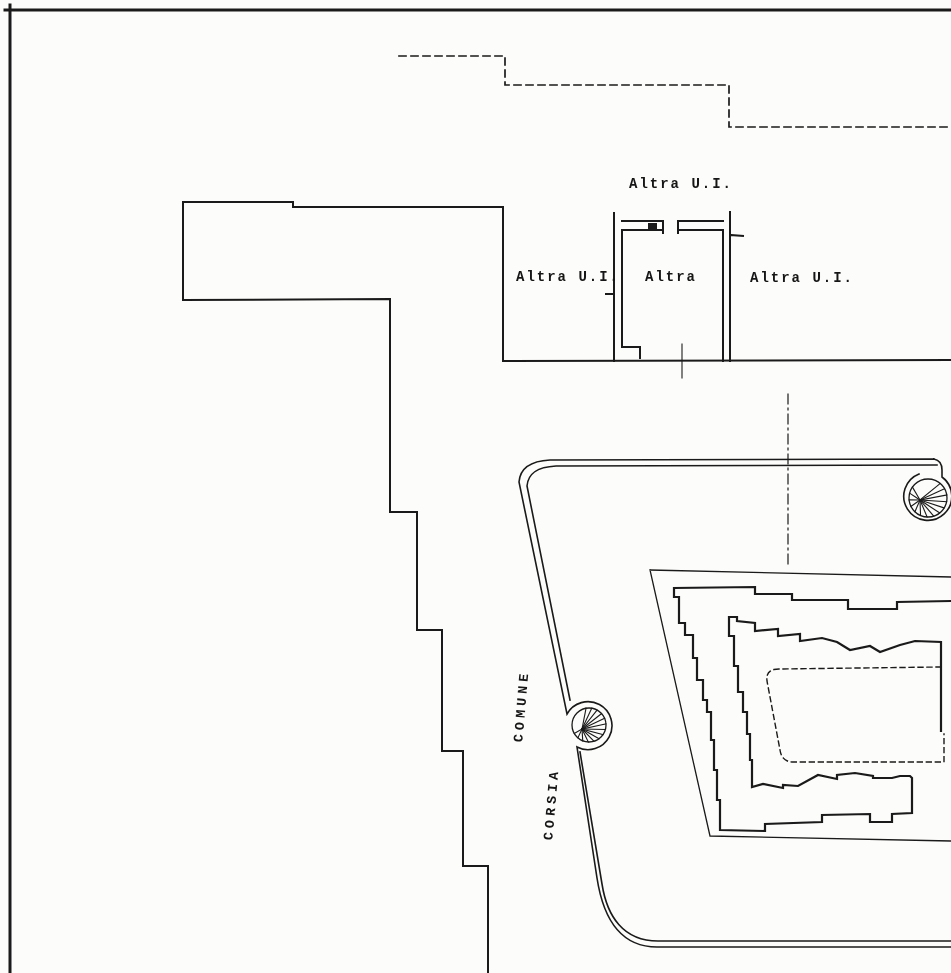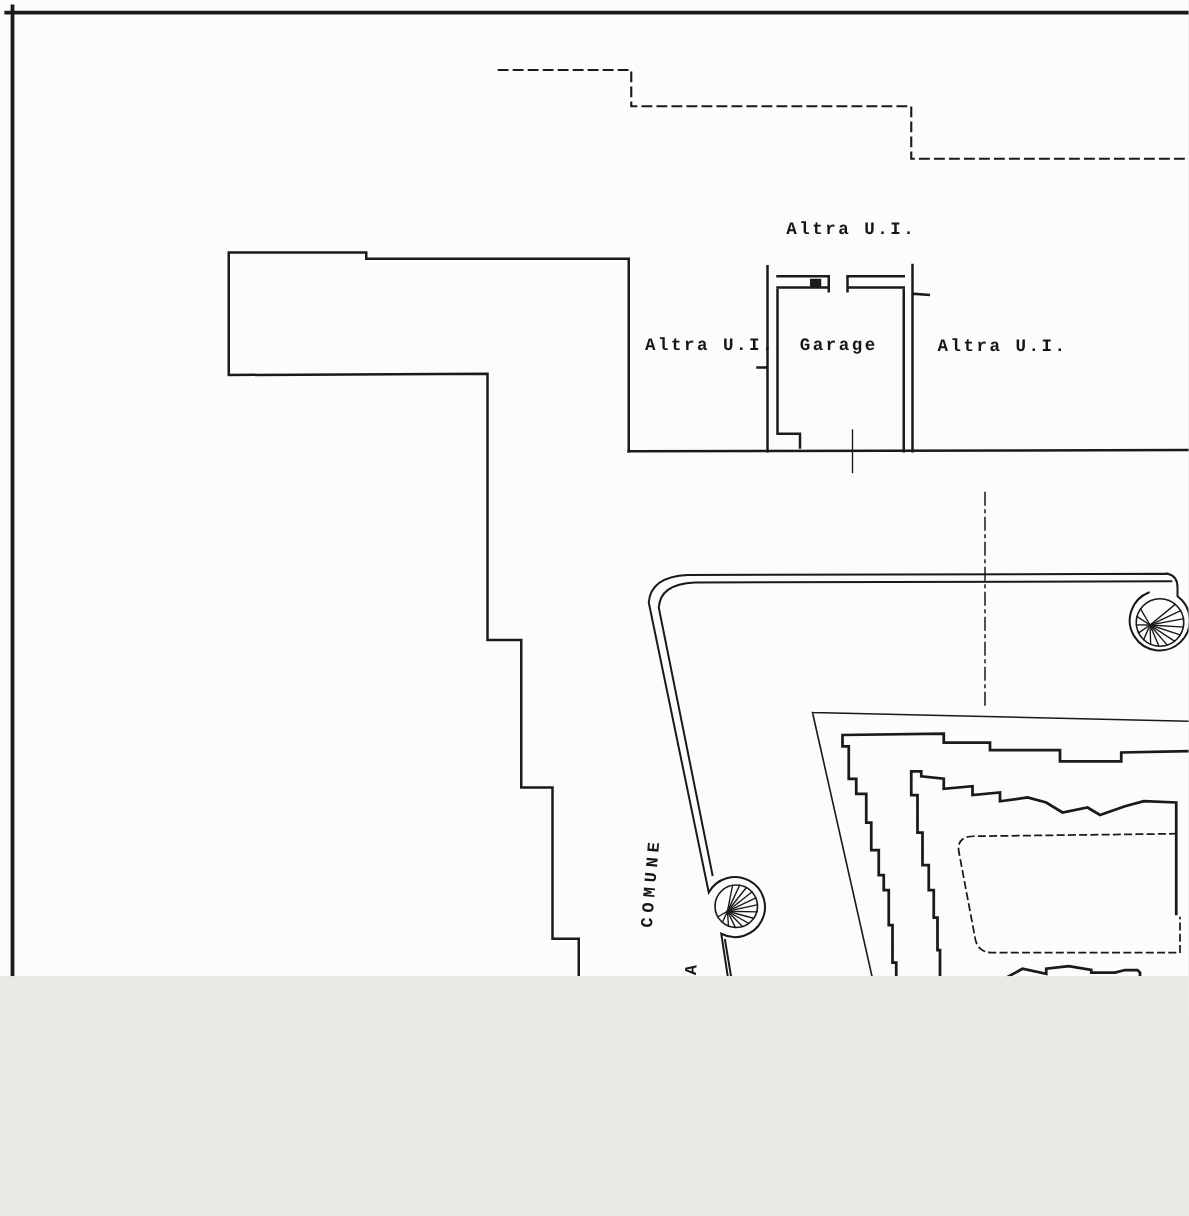--- a/index.html
+++ b/index.html
@@ -1,18 +1,18 @@
 <!DOCTYPE html>
 <html><head>
 <meta charset="utf-8">
 <style>
   html,body{margin:0;padding:0;background:#e8e8e4;}
   .sheet{
     position:relative;
-    width:951px;height:781px;
+    width:951px;height:973px;
     background:#fcfcfa;
     overflow:hidden;
     font-family:"Liberation Mono","DejaVu Sans Mono",monospace;
   }
   svg.plan{position:absolute;left:0;top:0;width:951px;height:973px;overflow:hidden;}
   .plan-label{
     position:absolute;
     transform:translate(-50%,-50%);
     font-family:"Liberation Mono","DejaVu Sans Mono",monospace;
     font-size:14px;font-weight:700;letter-spacing:2px;
@@ -105,18 +105,18 @@
         <line x1="920" y1="500" x2="914.9305176713618" y2="511.7908894441734" class="ink w-hair"></line>
         <line x1="920" y1="500" x2="910.9453391748588" y2="506.37487576859456" class="ink w-hair"></line>
         <line x1="920" y1="500" x2="909.0962381338097" y2="499.90991814127483" class="ink w-hair"></line>
         <line x1="920" y1="500" x2="909.6148124138738" y2="493.2057453735798" class="ink w-hair"></line>
         <line x1="920" y1="500" x2="912.4361111585091" y2="487.1020477093301" class="ink w-hair"></line>
       </g>
   </svg>
 
   <div class="plan-label lbl-altra-top">Altra U.I.</div>
   <div class="plan-label lbl-altra-left">Altra U.I.</div>
-  <div class="plan-label lbl-garage">Garage</div>
+  <div class="plan-label lbl-garage">Altra</div>
   <div class="plan-label lbl-altra-right">Altra U.I.</div>
   <div class="plan-label rot lbl-corsia">CORSIA</div>
   <div class="plan-label rot lbl-comune">COMUNE</div>
 
 </div>
 
 </body></html>

